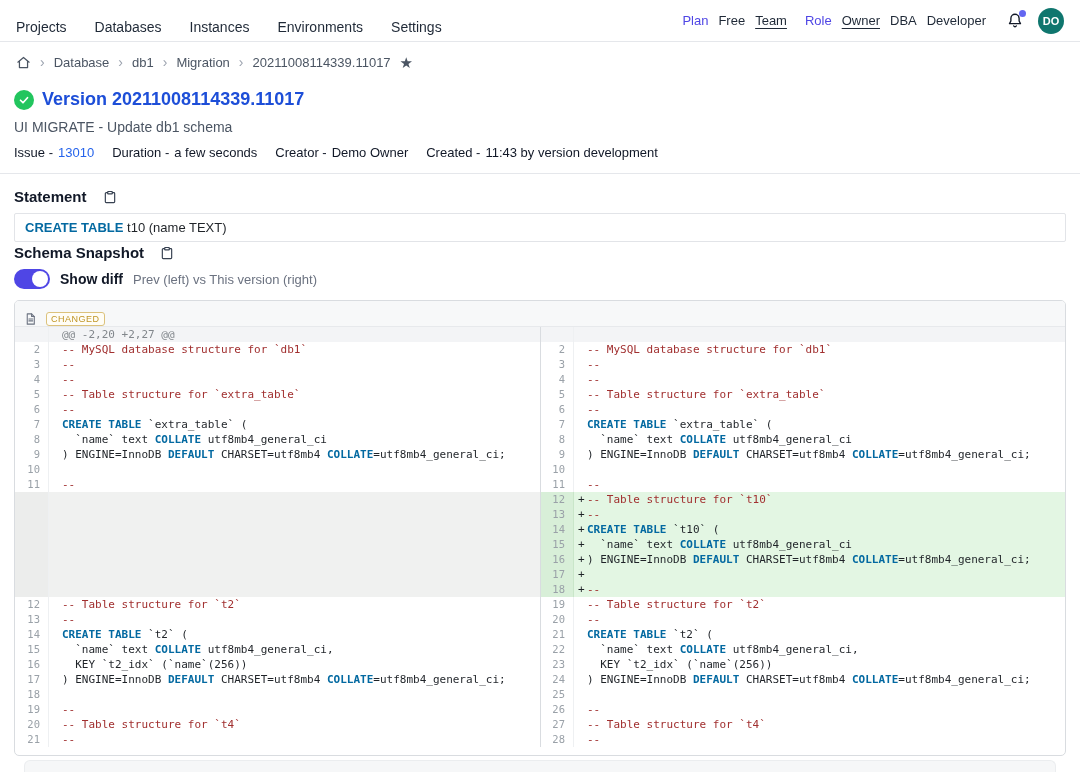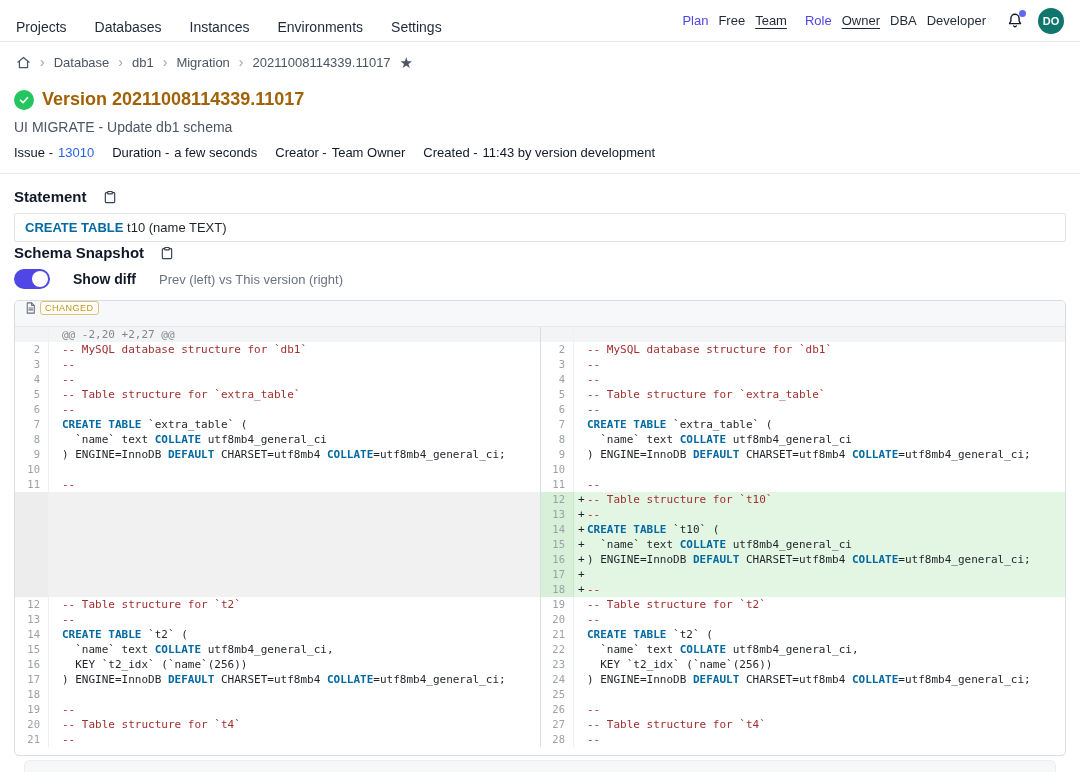--- a/index.html
+++ b/index.html
@@ -31,51 +31,51 @@
   .crumb { cursor:pointer; }
   .crumb-sep { color:#9ca3af; font-size:14px; }
   .star { color:#4b5563; font-size:15px; cursor:pointer; line-height:1; }
 
   .content { padding:0 14px; }
 
   
   .title-row { display:flex; align-items:center; gap:8px; margin-top:7px; }
   .check-circle { width:20px; height:20px; border-radius:50%; background:#22c55e;
     display:flex; align-items:center; justify-content:center; flex-shrink:0; }
-  .page-title { font-size:18px; font-weight:bold; color:#a16207; }
+  .page-title { font-size:18px; font-weight:bold; color:#1d4ed8; }
   .subtitle { margin-top:9px; font-size:14px; color:#4b5563; }
   .meta-row { margin-top:10px; display:flex; gap:18px; font-size:13px; color:#111827; }
   .meta-item { display:flex; gap:5px; }
   .link { color:#2563eb; cursor:pointer; }
 
   .divider { margin-top:13px; border-top:1px solid #e5e7eb; margin-left:-14px; margin-right:-14px; }
 
   
   .section-head { margin-top:14px; display:flex; align-items:center; gap:16px; }
   .section-title { font-size:15px; font-weight:bold; color:#111827; }
   .copy-icon { color:#374151; cursor:pointer; }
 
   .stmt-box { margin-top:8px; border:1px solid #e2e4e8; border-radius:2px; padding:6px 10px;
     font-size:13px; color:#1f2328; min-height:28px; }
   .kw { color:#0369a1; font-weight:bold; }
   .cm { color:#a12f2f; }
 
   
-  .toggle-row { margin-top:8px; display:flex; align-items:center; gap:23px; }
+  .toggle-row { margin-top:8px; display:flex; align-items:center; gap:10px; }
   .toggle { width:36px; height:20px; border-radius:10px; background:#4f46e5; position:relative;
     cursor:pointer; flex-shrink:0; }
   .toggle::after { content:''; position:absolute; top:2px; right:2px; width:16px; height:16px;
     border-radius:50%; background:#fff; }
   .toggle-label { font-size:14px; font-weight:bold; color:#111827; }
   .toggle-hint { font-size:13px; color:#6b7280; }
 
   
   .diff-card { margin-top:11px; border:1px solid #d9dce0; border-radius:5px; overflow:hidden; }
   .diff-head { height:26px; background:#f7f8f9; border-bottom:1px solid #e7e9ec;
-    display:flex; align-items:flex-start; gap:3px; padding:0 9px; }
+    display:flex; align-items:flex-end; gap:9px; padding:0 9px; }
   .badge { font-size:9px; letter-spacing:.5px; color:#c09526; border:1px solid #dcc27c;
     border-radius:3px; padding:1px 4px; background:#fffdf6; }
   .diff-body { font-family:"DejaVu Sans Mono", monospace; font-size:11px; padding-bottom:8px; }
   .drow { display:flex; height:15px; line-height:15px; }
   .gut { width:34px; flex-shrink:0; text-align:right; padding-right:8px; color:#9aa1a8;
     border-right:1px solid #eef0f2; font-size:10.5px; }
   .code { flex:1 1 0; min-width:0; overflow:hidden; white-space:pre; display:flex; }
   .code .marker { display:inline-block; width:13px; padding-left:4px; flex-shrink:0; color:#1f2328; }
   .rgut { border-left:1px solid #d9dce0; }
   .cell-hunk { background:#f3f4f6; }
@@ -155,21 +155,21 @@
       <span class="meta-item">
         <span>Issue -</span>
         <span class="link">13010</span>
       </span>
       <span class="meta-item">
         <span>Duration -</span>
         <span>a few seconds</span>
       </span>
       <span class="meta-item">
         <span>Creator -</span>
-        <span>Team Owner</span>
+        <span>Demo Owner</span>
       </span>
       <span class="meta-item">
         <span>Created -</span>
         <span>11:43 by version development</span>
       </span>
     </div>
 
   <div class="divider"></div>
 
   <div class="section-head">

